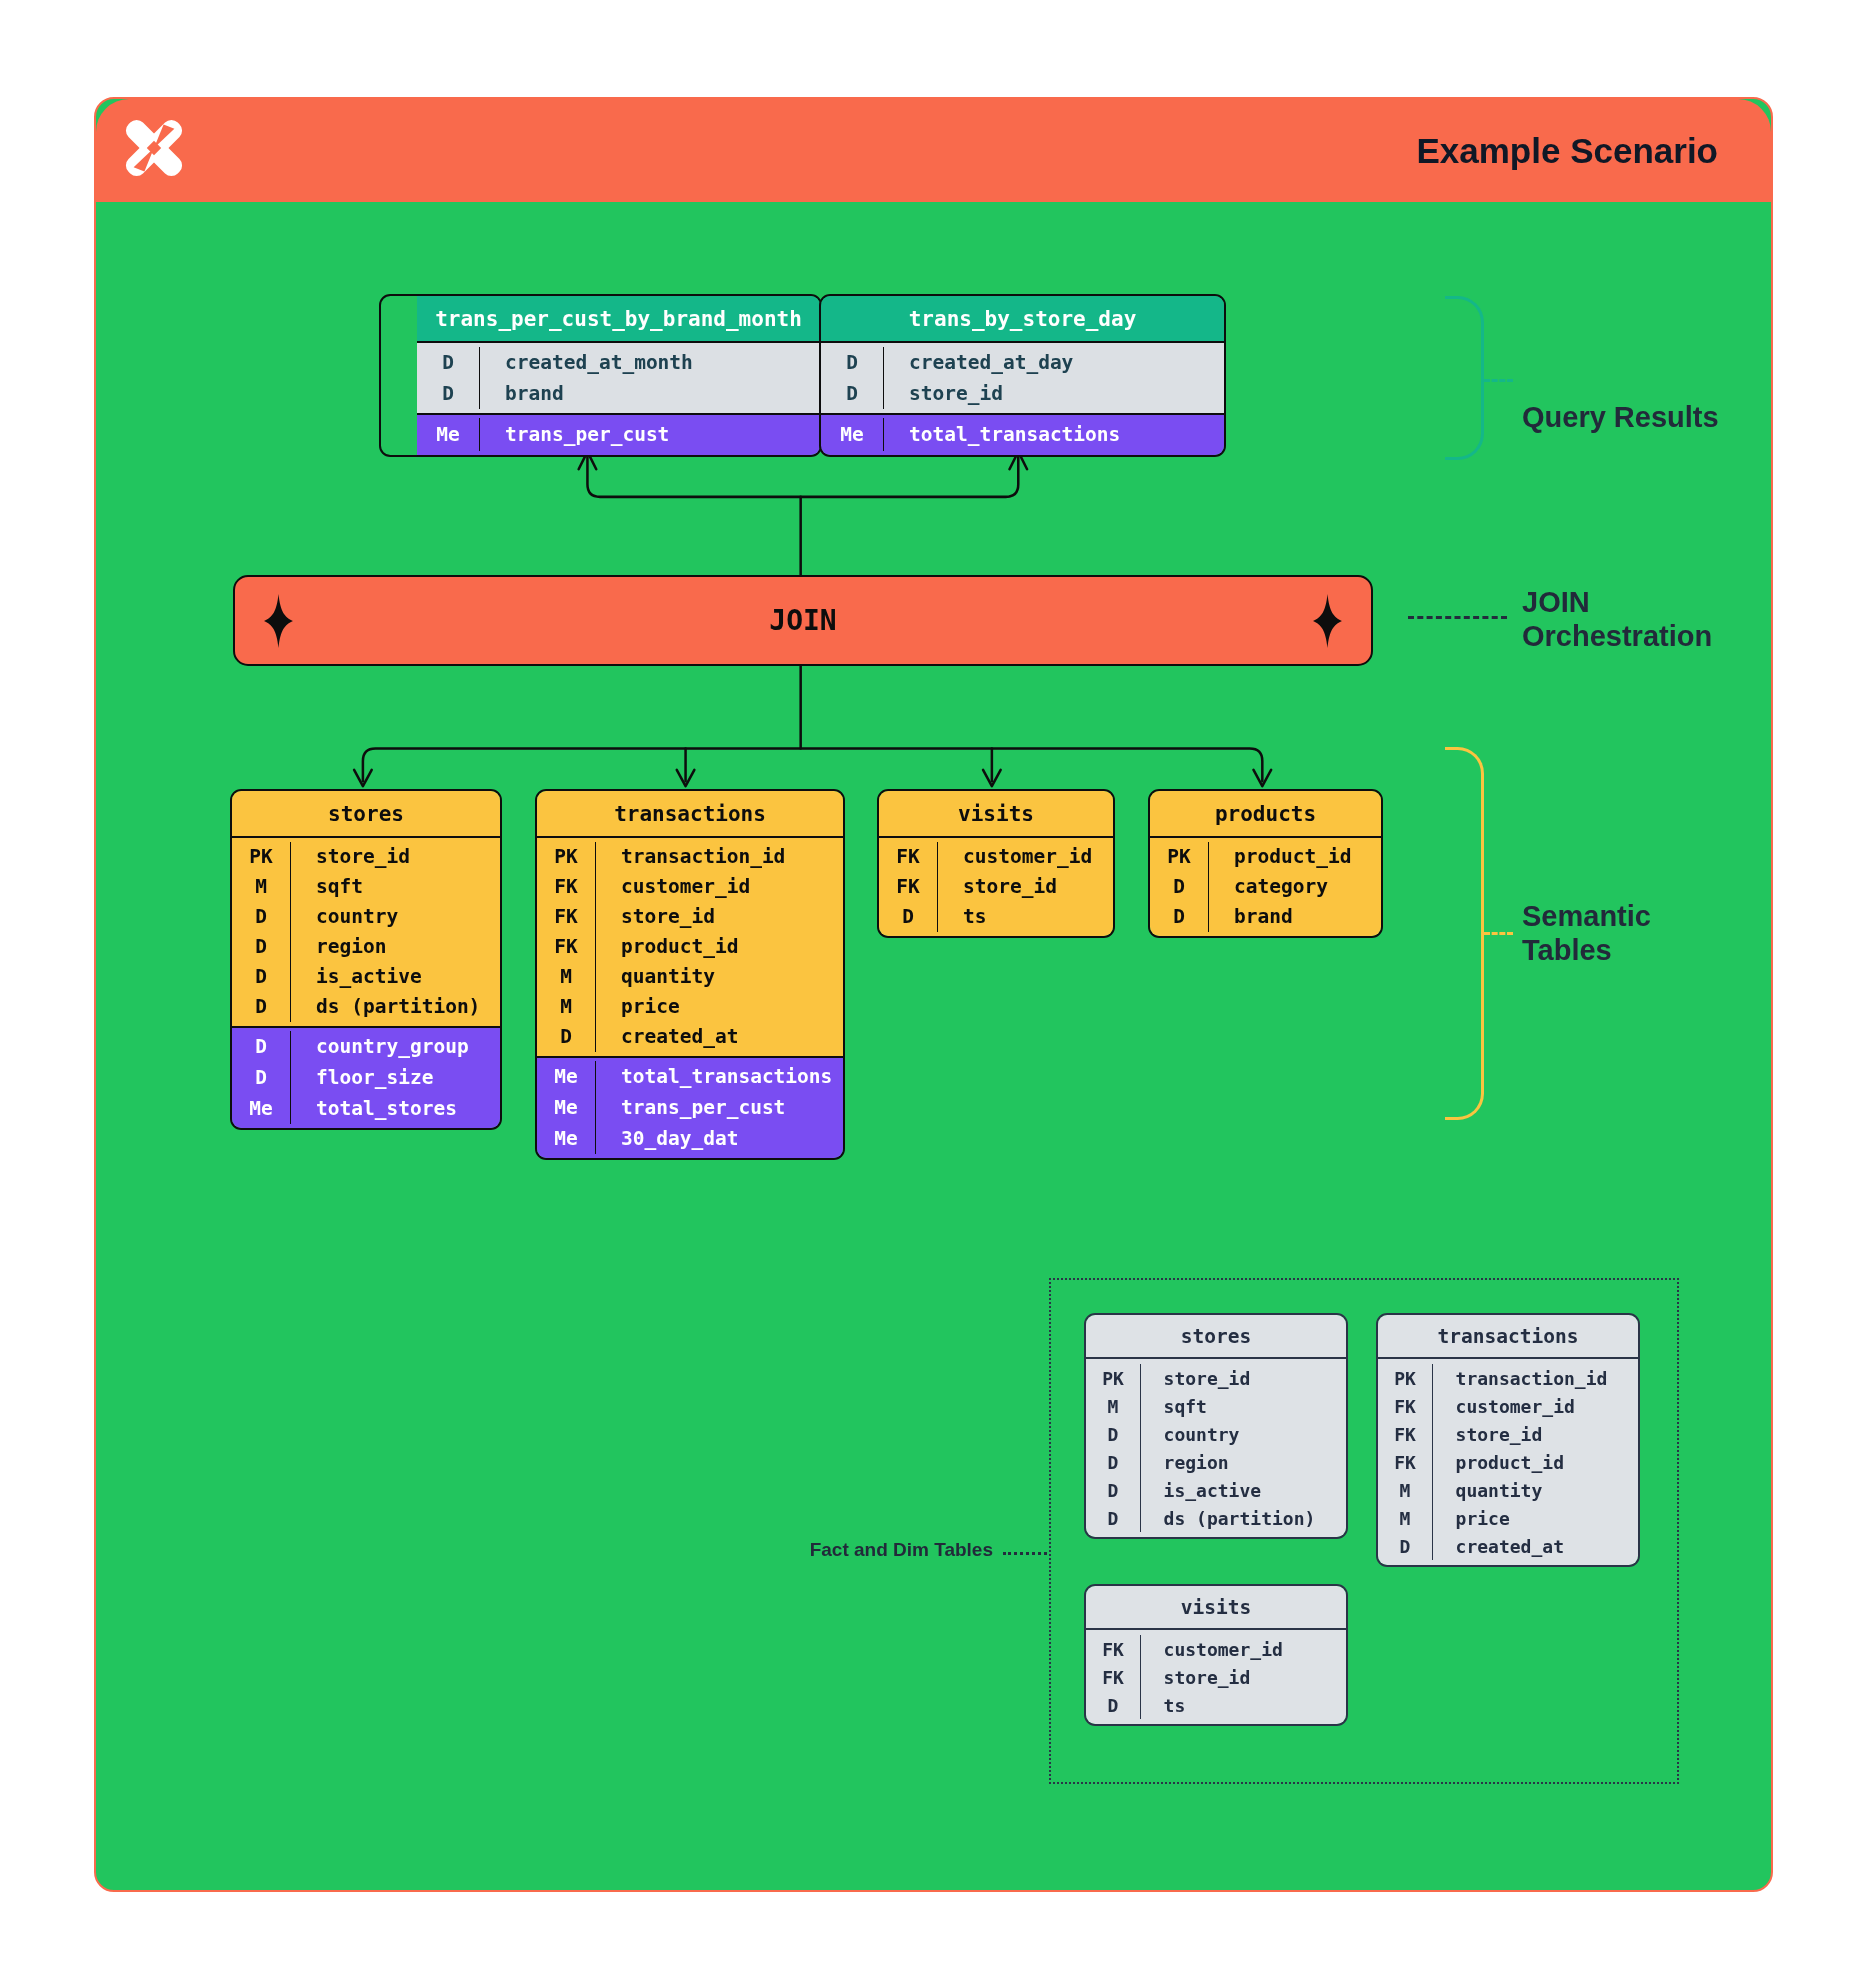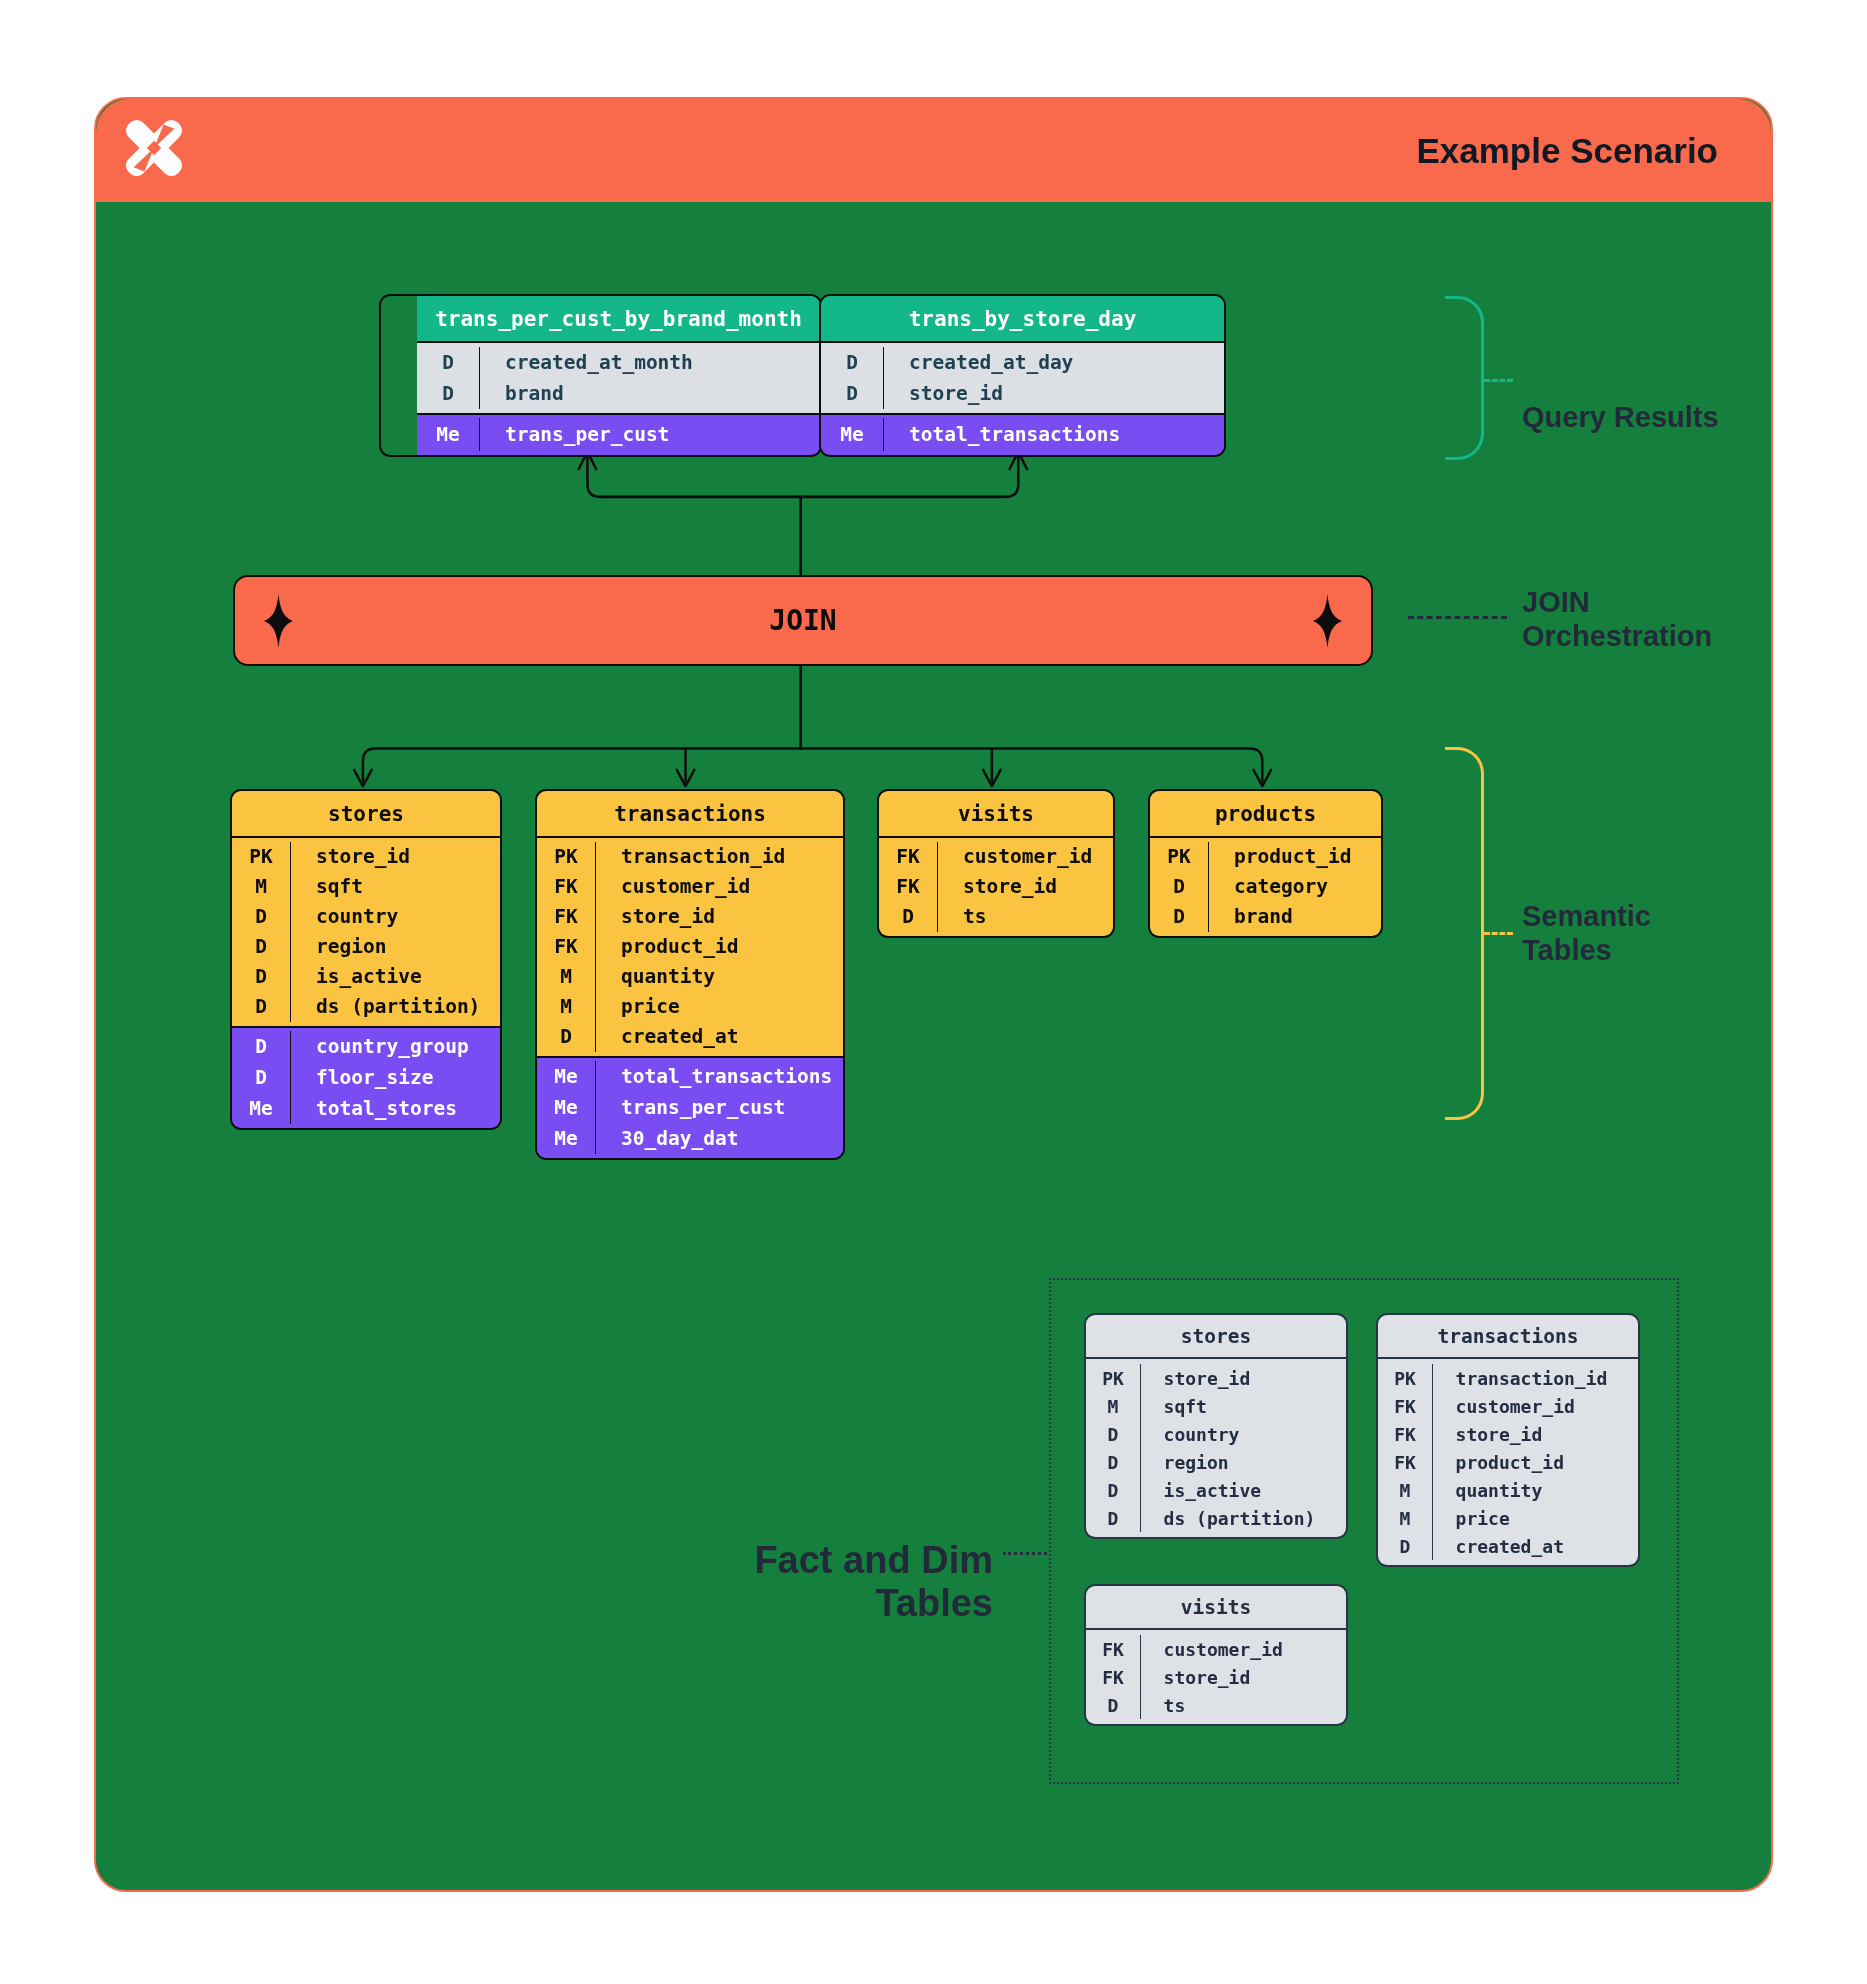--- a/index.html
+++ b/index.html
@@ -1,21 +1,21 @@
 <!DOCTYPE html>
 <html style="font-size:10px"><head>
 <meta charset="utf-8">
 <style>
   html,body{margin:0;padding:0;background:#ffffff;}
   #page{position:relative;width:1868px;height:1985px;background:#ffffff;overflow:hidden;
         font-family:"DejaVu Sans Mono",monospace;}
 
   
   .card{position:absolute;left:94px;top:97px;width:1675px;height:1791px;
-        background:#15803d;border:2.5px solid #F96A4C;border-radius:32px;}
+        background:#22c55e;border:2.5px solid #F96A4C;border-radius:20px;}
   .card-header{position:absolute;left:0;top:0;width:100%;height:103px;background:#F96A4C;
         border-radius:33px 33px 0 0;}
   .brand{position:absolute;left:28px;top:19px;width:60px;height:60px;}
   .hdr-title{position:absolute;right:53px;top:0;height:103px;display:flex;align-items:center;
         font-family:"Liberation Sans",sans-serif;font-weight:bold;font-size:35px;color:#101826;}
 
   
   .tbl{position:absolute;border:2.5px solid #0d0d0d;border-radius:11.3px;overflow:hidden;
        font-weight:bold;}
   .tbl-head{display:flex;align-items:center;justify-content:center;
@@ -84,21 +84,21 @@
   .dash{position:absolute;height:0;}
   .dash.green{left:1484px;top:379px;width:29px;border-top:3.1px dashed #14B789;}
   .dash.yellow{left:1484px;top:932px;width:29px;border-top:3.1px dashed #FBC440;}
   .dash.dark{left:1408px;top:616px;width:99px;border-top:3.1px dashed #232C3D;}
   .dash.dotted{left:1003px;top:1552px;width:44px;border-top:3.1px dotted #232C3D;}
 
   
   .dotted-box{position:absolute;left:1049px;top:1278px;width:626px;height:502px;
       border:2.5px dotted #2A3447;}
   .fact-label{position:absolute;left:679px;top:1539px;width:314px;text-align:right;
-      font-family:"Liberation Sans",sans-serif;font-weight:bold;font-size:38px;color:#222A3A;}
+      font-family:"Liberation Sans",sans-serif;font-weight:bold;font-size:19px;color:#222A3A;}
 
   
   .legend{position:absolute;left:230px;top:1590px;}
   .legend-row{display:flex;align-items:center;height:28px;margin-bottom:17px;}
   .legend-swatch{width:17.6px;height:17.6px;margin-right:20px;flex:0 0 auto;}
   .legend-text{font-size:21px;font-weight:bold;color:#232C3D;white-space:nowrap;}
 </style>
 </head>
 <body>
 

